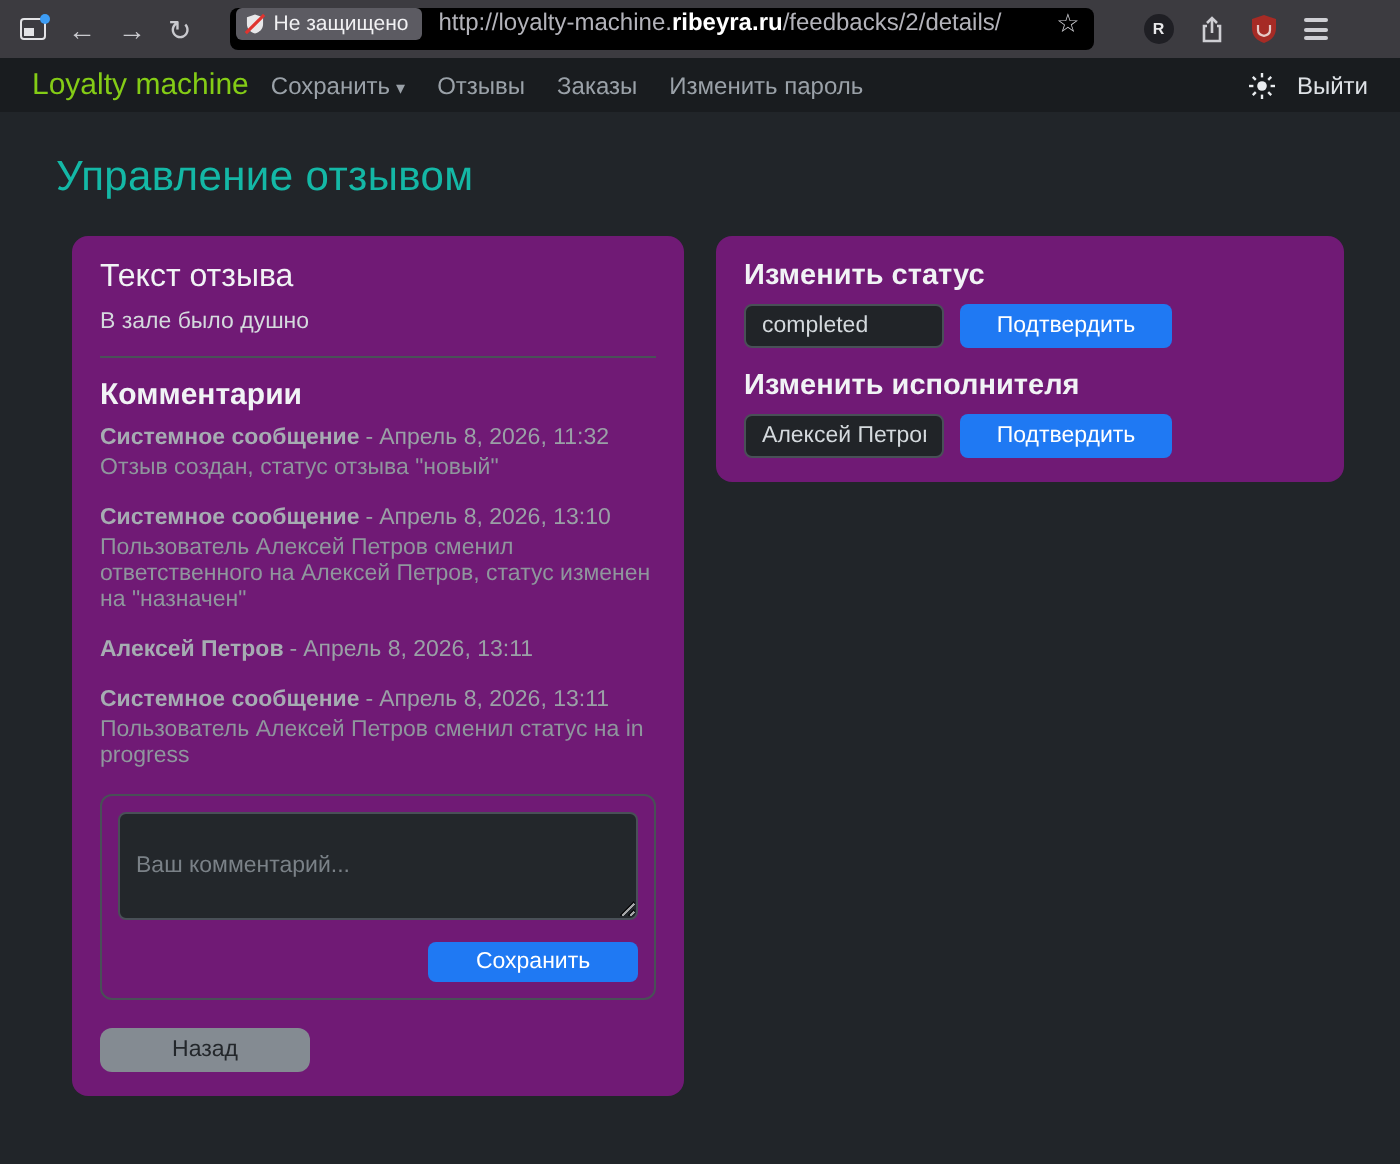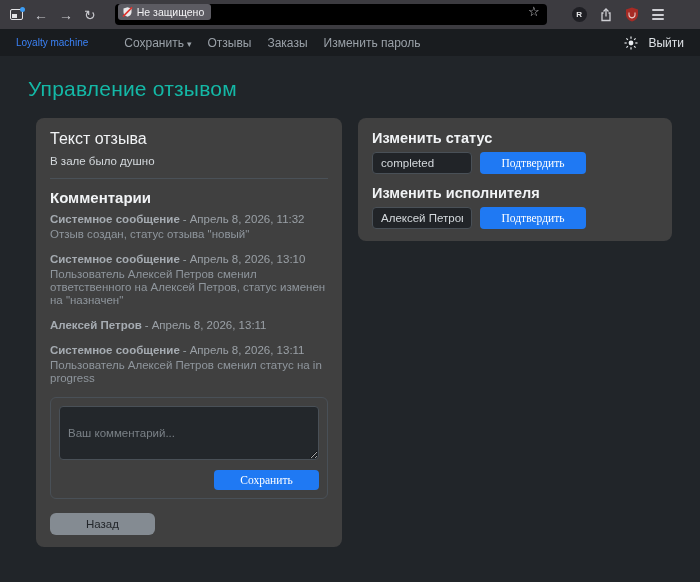--- a/index.html
+++ b/index.html
@@ -34,33 +34,33 @@
   .account-icon{ width:15px; height:15px; border-radius:50%; background:#1f1f24;
     display:flex; align-items:center; justify-content:center; color:#e8e8ea; font-size:8px; font-weight:700; }
   .menu-icon{ display:flex; flex-direction:column; gap:2.5px; }
   .menu-icon span{ width:12px; height:2px; background:#cfcfd4; border-radius:1px; }
 
   
   .app-navbar{
     position:absolute; top:29px; left:0; width:700px; height:27px;
     background:#191c1f; display:flex; align-items:center; padding:0 16px;
   }
-  .brand{ color:#3b82f6; font-size:10px; margin-right:36px; cursor:pointer; }
+  .brand{ color:#84cc16; font-size:15px; margin-right:11px; cursor:pointer; }
   .nav-links{ display:flex; gap:16px; align-items:center; }
   .nav-link{ color:#9aa1a8; font-size:12px; cursor:pointer; white-space:nowrap; }
   .caret{ font-size:9px; margin-left:3px; }
   .nav-right{ margin-left:auto; display:flex; align-items:center; gap:10px; }
   .logout{ color:#dee2e6; font-size:12px; cursor:pointer; }
 
   
   .content{ position:absolute; top:56px; left:0; width:700px; padding:21px 28px 0; }
   h1{ font-size:21px; font-weight:500; color:#14b8a6; margin:0 0 17px 0; letter-spacing:.2px; }
   .cards-row{ display:flex; align-items:flex-start; gap:16px; margin-left:8px; }
 
-  .card{ background:#404040; border-radius:8px; }
+  .card{ background:#701a75; border-radius:8px; }
   .card-left{ width:308px; padding:11px 14px 12px; }
   .card-right{ width:316px; padding:11px 14px 12px; }
 
   .card-title{ font-size:16px; font-weight:500; color:#f1f3f5; line-height:20px; margin-bottom:5px; }
   .feedback-text{ font-size:11.5px; color:#d4d9dd; line-height:14px; margin-bottom:10px; }
   .divider{ border:0; border-top:1px solid #4a5158; margin:0 0 9px; }
   .comments-title{ font-size:15px; font-weight:600; color:#f1f3f5; line-height:19px; margin-bottom:6px; }
 
   .comment{ font-size:11.5px; line-height:13px; margin-bottom:12px; }
   .comment-author{ font-weight:700; color:#a6acb2; }
@@ -72,21 +72,21 @@
   .comment-form textarea{
     width:100%; height:54px; background:#23272b; border:1px solid #495057; border-radius:4px;
     color:#adb5bd; font-size:11.5px; padding:20px 8px; resize:vertical;
     font-family:"Liberation Sans","DejaVu Sans",sans-serif;
   }
   .comment-form textarea::placeholder{ color:#7a8187; }
   .save-row{ display:flex; justify-content:flex-end; margin-top:6px; }
 
   .btn{ border:none; border-radius:4px; font-size:11.5px; cursor:pointer;
         font-family:"Liberation Sans","DejaVu Sans",sans-serif; }
-  .btn-blue{ background:#1f79f3; color:#fff;font-family:Liberation Serif, serif; }
+  .btn-blue{ background:#1f79f3; color:#fff; }
   .btn-save{ width:105px; height:20px; }
   .btn-back{ width:105px; height:22px; background:#848b92; color:#23272b; border-radius:6px; margin-top:14px; display:block; }
   .btn-confirm{ width:106px; height:22px; }
 
   .manage-title{ font-size:14.5px; font-weight:600; color:#f1f3f5; line-height:18px; margin-bottom:5px; }
   .manage-row{ display:flex; gap:8px; align-items:center; margin-bottom:10px; }
   .manage-row:last-child{ margin-bottom:0; }
   .manage-input{
     width:100px; height:22px; background:#212428; border:1px solid #495057; border-radius:4px;
     color:#d4d9dd; font-size:11.5px; padding:0 8px;
@@ -106,20 +106,21 @@
   <span class="nav-glyph">↻</span>
 
   <div class="url-bar">
     <div class="sec-badge">
       <svg width="11" height="12" viewBox="0 0 12 12">
         <path d="M6 0.8 L10.4 2.3 V6 C10.4 8.9 8.4 10.5 6 11.2 C3.6 10.5 1.6 8.9 1.6 6 V2.3 Z" fill="#e8e8ea"></path>
         <line x1="1" y1="11" x2="11" y2="1" stroke="#e0342f" stroke-width="1.7"></line>
       </svg>
       <span>Не защищено</span>
     </div>
+    <span class="url-text"><span class="url-dim">http://loyalty-machine.</span><span class="url-domain">ribeyra.ru</span><span class="url-dim">/feedbacks/2/details/</span></span>
     <span class="star">☆</span>
   </div>
 
   <div class="chrome-right">
     <div class="account-icon">R</div>
     <svg width="12" height="14" viewBox="0 0 12 14">
       <path d="M3.5 5 H2 V12.5 H10 V5 H8.5" fill="none" stroke="#cfcfd4" stroke-width="1.3"></path>
       <line x1="6" y1="1.5" x2="6" y2="8.5" stroke="#cfcfd4" stroke-width="1.3"></line>
       <path d="M3.5 3.5 L6 1 L8.5 3.5" fill="none" stroke="#cfcfd4" stroke-width="1.3"></path>
     </svg>

